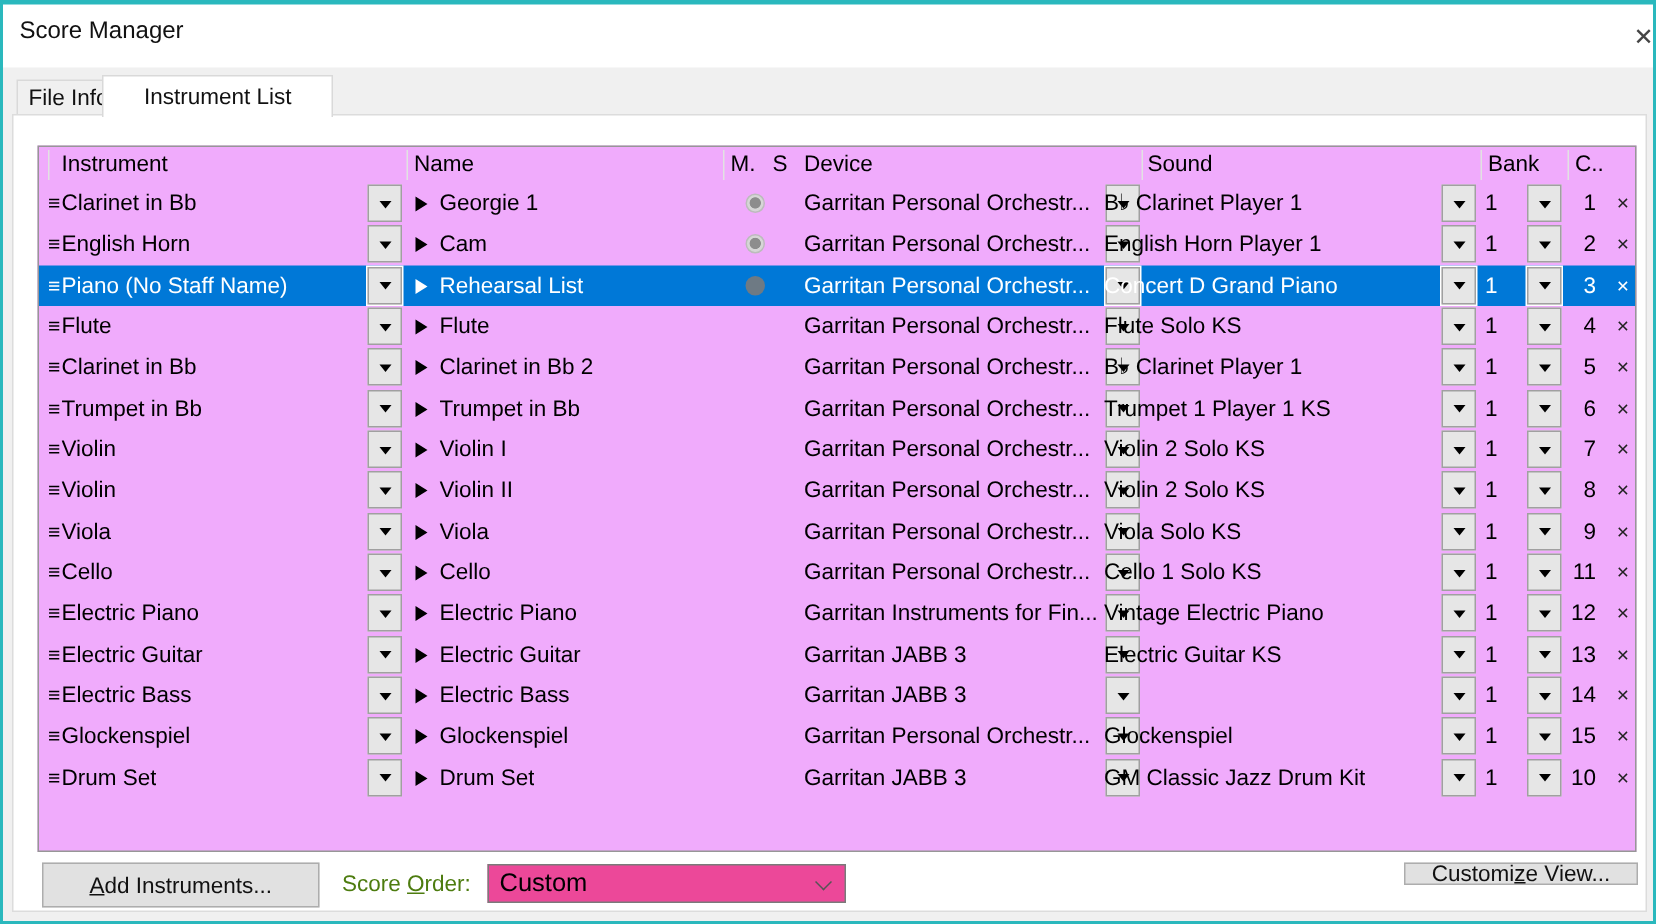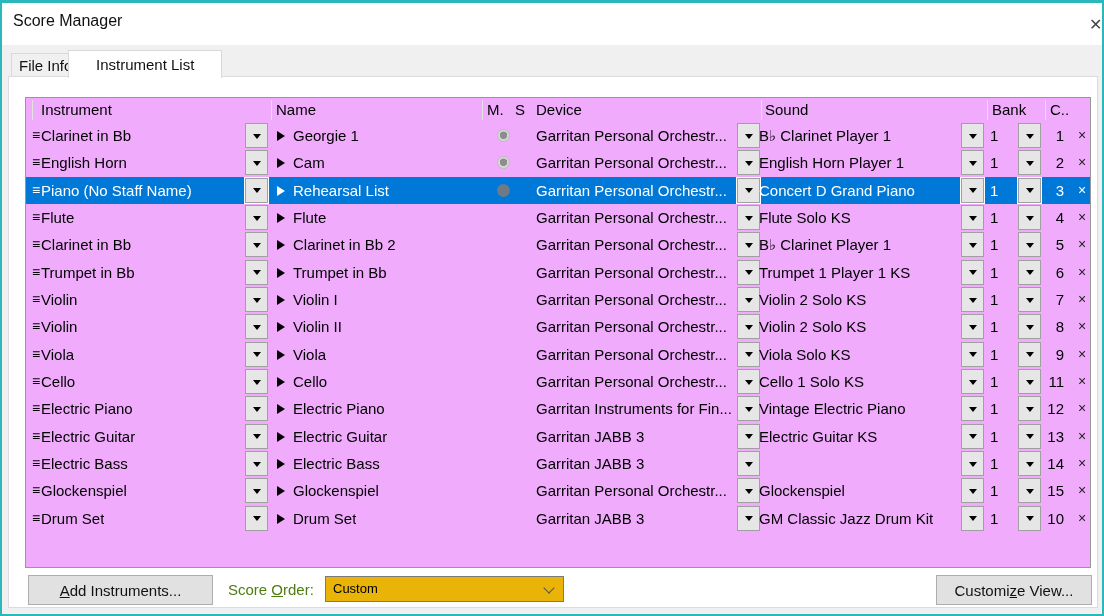--- a/index.html
+++ b/index.html
@@ -26,39 +26,39 @@
   .handle{left:6px;font-size:14px;}
   .c-instr{left:15px;max-width:200px;}
   .expand{position:absolute;left:251px;top:9px;width:0;height:0;border-left:8px solid #000;
           border-top:5px solid transparent;border-bottom:5px solid transparent;}
   .c-name{left:267px;max-width:195px;}
   .indicator{position:absolute;left:471px;top:7px;width:13px;height:13px;border-radius:50%;box-sizing:border-box;}
   .indicator.ring{border:1px solid #bcbcbc;
       background:radial-gradient(circle at 50% 48%, #8d8d8d 0 3.5px, #d6d6d6 4px);}
   .indicator.dot{background:#6e7a84;}
   .c-device{left:510px;max-width:198px;}
-  .c-sound{left:733px;max-width:193px;}
+  .c-sound{left:710px;max-width:193px;}
   .c-bank{left:964px;}
   .c-chan{left:1008px;width:30px;text-align:right;}
   .delete{left:1048px;width:16px;font-size:14px;color:#222;text-align:center;cursor:pointer;}
   .dropbtn{position:absolute;top:1px;width:23px;height:25px;background:#e6e6e6;border:1px solid #a0a0a0;
            box-sizing:border-box;display:flex;align-items:center;justify-content:center;cursor:pointer;}
   .dropbtn::after{content:"";width:0;height:0;border:4px solid transparent;border-top:5px solid #000;margin-top:5px;}
   .db-instr{left:219px;} .db-device{left:711px;} .db-sound{left:935px;} .db-bank{left:992px;}
   .row.selected{color:#fff;}
   .row.selected .expand{border-left-color:#fff;}
   .row.selected .delete{color:#fff;}
   .row.selected .dropbtn{box-shadow:0 0 0 1px #fff;}
   .btn{position:absolute;background:#e1e1e1;border:1px solid #adadad;box-sizing:border-box;font-size:15px;
        color:#111;display:flex;align-items:center;justify-content:center;cursor:pointer;z-index:5;}
   .btn-add{left:26px;top:572px;width:185px;height:30px;}
-  .btn-custom{left:934px;top:572px;width:156px;height:30px;}
+  .btn-custom{left:934px;top:572px;width:156px;height:15px;}
   .score-label{position:absolute;left:226px;top:578px;font-size:15px;color:#4d7c0f;z-index:5;}
-  .combo{position:absolute;left:323px;top:573px;width:239px;height:26px;background:#eab308;
-         border:1px solid #7a7a7a;box-sizing:border-box;font-size:13px;line-height:24px;
+  .combo{position:absolute;left:323px;top:573px;width:239px;height:26px;background:#ec4899;
+         border:1px solid #7a7a7a;box-sizing:border-box;font-size:17px;line-height:24px;
          padding-left:7px;cursor:pointer;z-index:5;}
   .combo-chev{position:absolute;right:10px;top:7px;width:7px;height:7px;
               border-right:1px solid #555;border-bottom:1px solid #555;transform:rotate(45deg);}
   .mn{text-decoration:underline;}
 </style>
 </head>
 <body>
 
 <div class="window">
   <div class="title">Score Manager</div>

